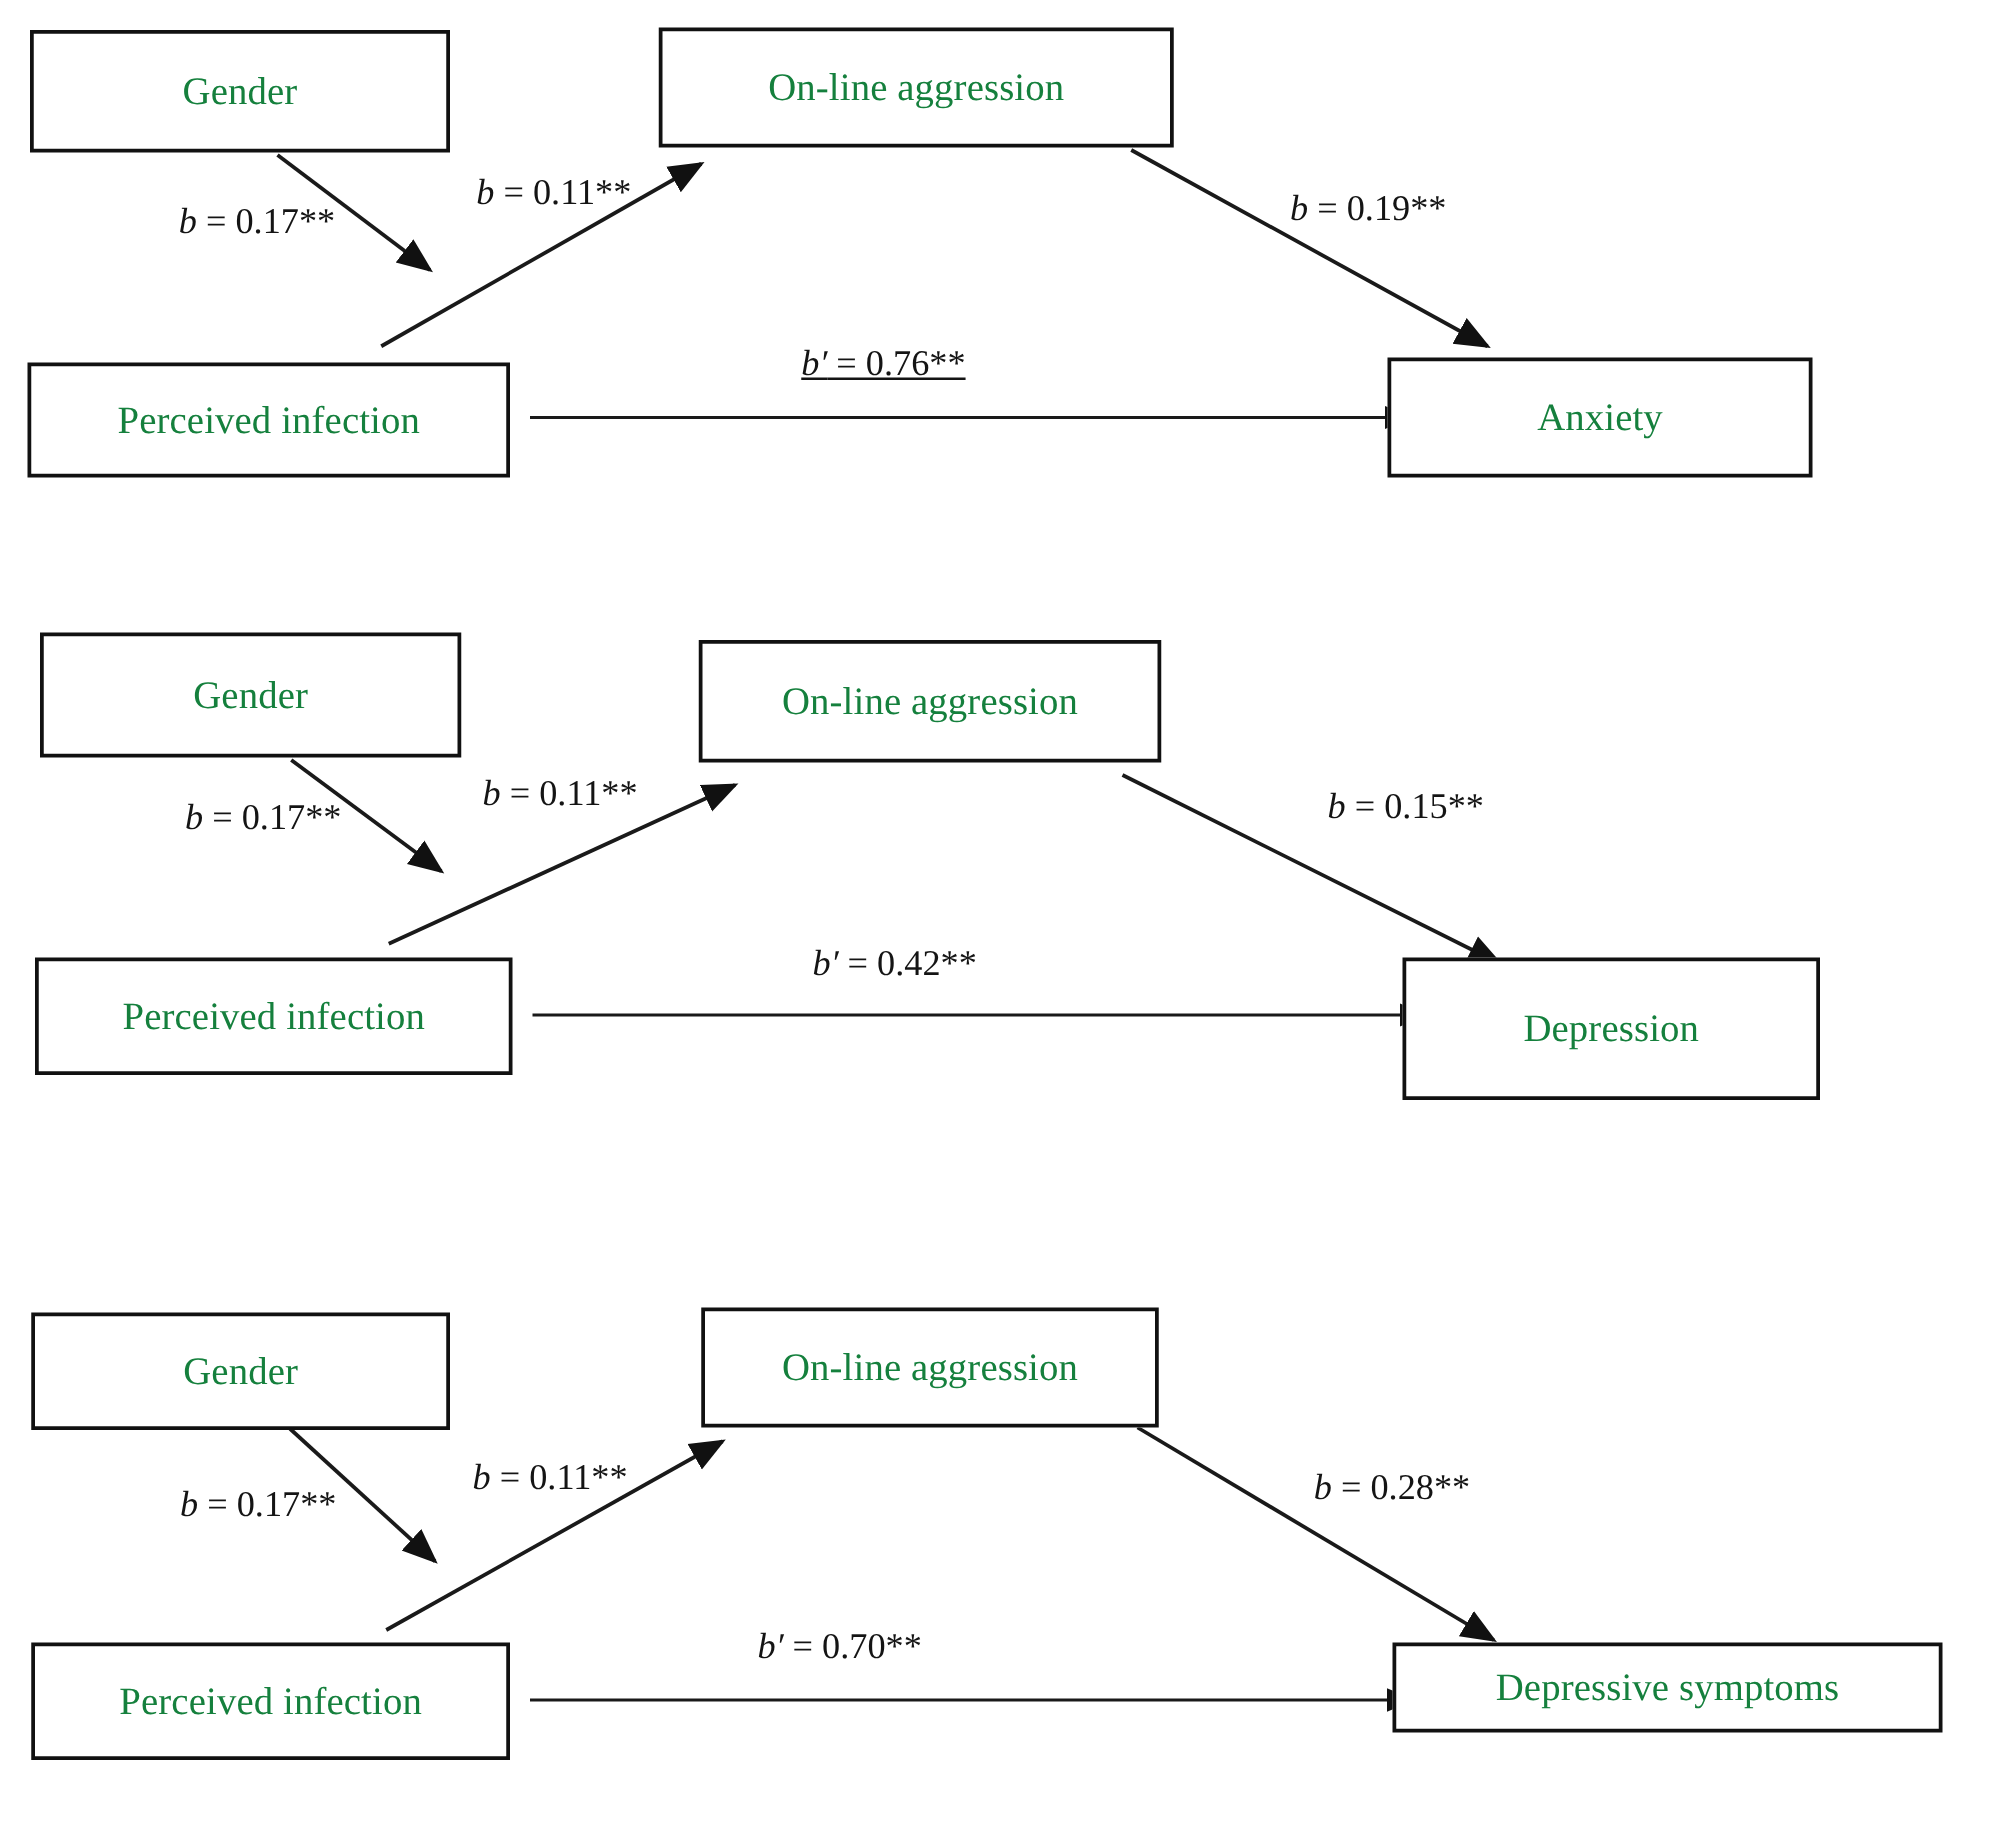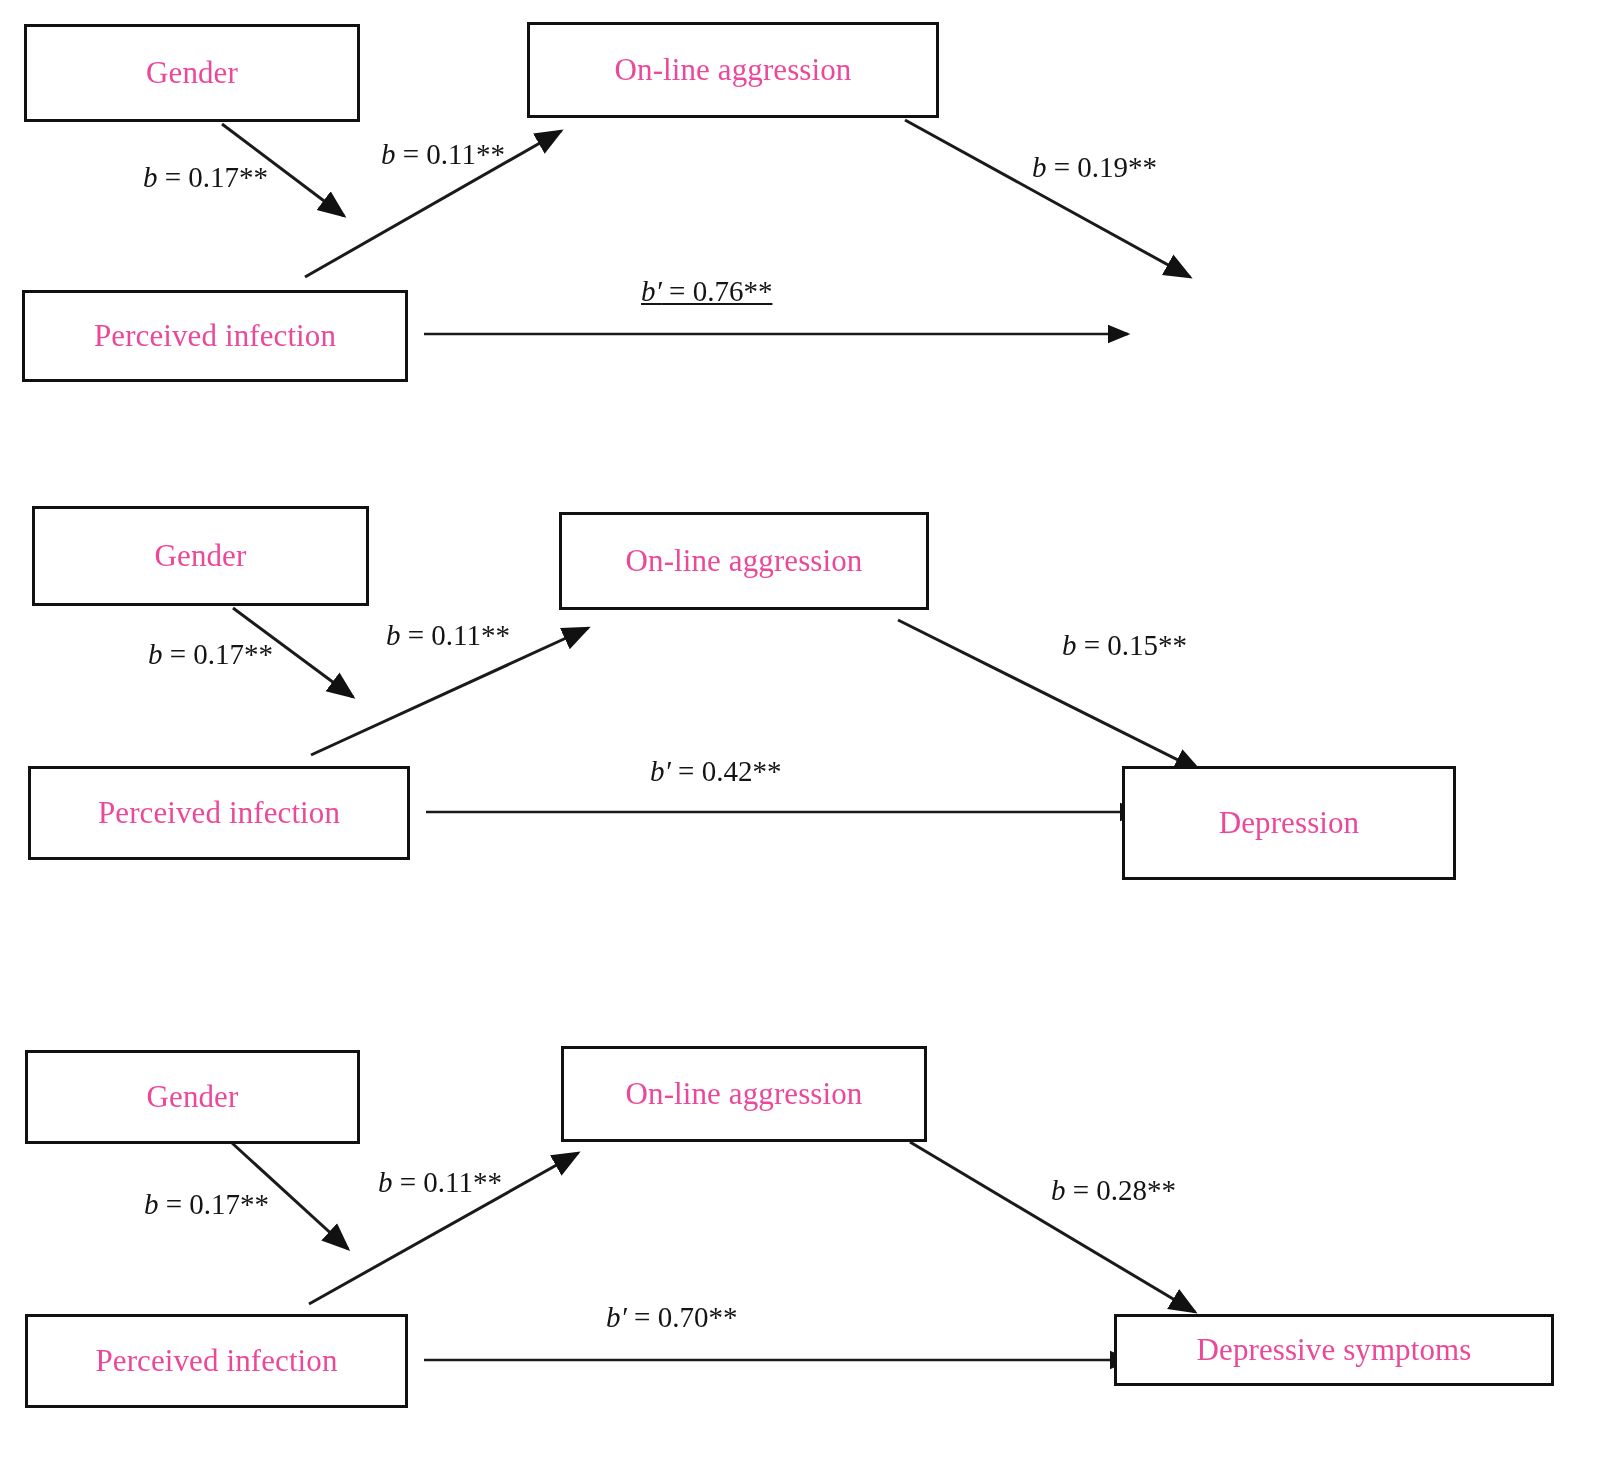--- a/index.html
+++ b/index.html
@@ -30,21 +30,21 @@
     box-sizing: border-box;
     border: 3px solid #111111;
     background: #ffffff;
     display: flex;
     align-items: center;
     justify-content: center;
     text-align: center;
     font-size: 31px;
     line-height: 1.1;
     letter-spacing: 0.1px;
-    color: #ec4899;
+    color: #15803d;
     white-space: nowrap;
   }
   .edge-label {
     position: absolute;
     font-size: 29px;
     line-height: 1;
     white-space: nowrap;
     color: #141414;
   }
   .edge-label .bsym {
@@ -94,20 +94,21 @@
     </g>
   </svg>
 
   <div class="panel" style="top:0;height:460px;">
     <div class="node" style="left:24px; top:24px; width:336px; height:98px;">Gender</div>
 
     <div class="node" style="left:527px; top:22px; width:412px; height:96px;">On-line aggression</div>
 
     <div class="node" style="left:22px; top:290px; width:386px; height:92px;">Perceived infection</div>
 
+    <div class="node" style="left:1110px; top:286px; width:340px; height:96px;">Anxiety</div>
 
     <div class="edge-label" style="left:143px; top:163px;"><span class="bsym">b</span> = 0.17**</div>
 
     <div class="edge-label" style="left:381px; top:140px;"><span class="bsym">b</span> = 0.11**</div>
 
     <div class="edge-label" style="left:1032px; top:153px;"><span class="bsym">b</span> = 0.19**</div>
 
     <div class="edge-label" style="left:641px; top:277px;text-decoration:underline;"><span class="bsym">b′</span> = 0.76**</div>
   </div>
 

